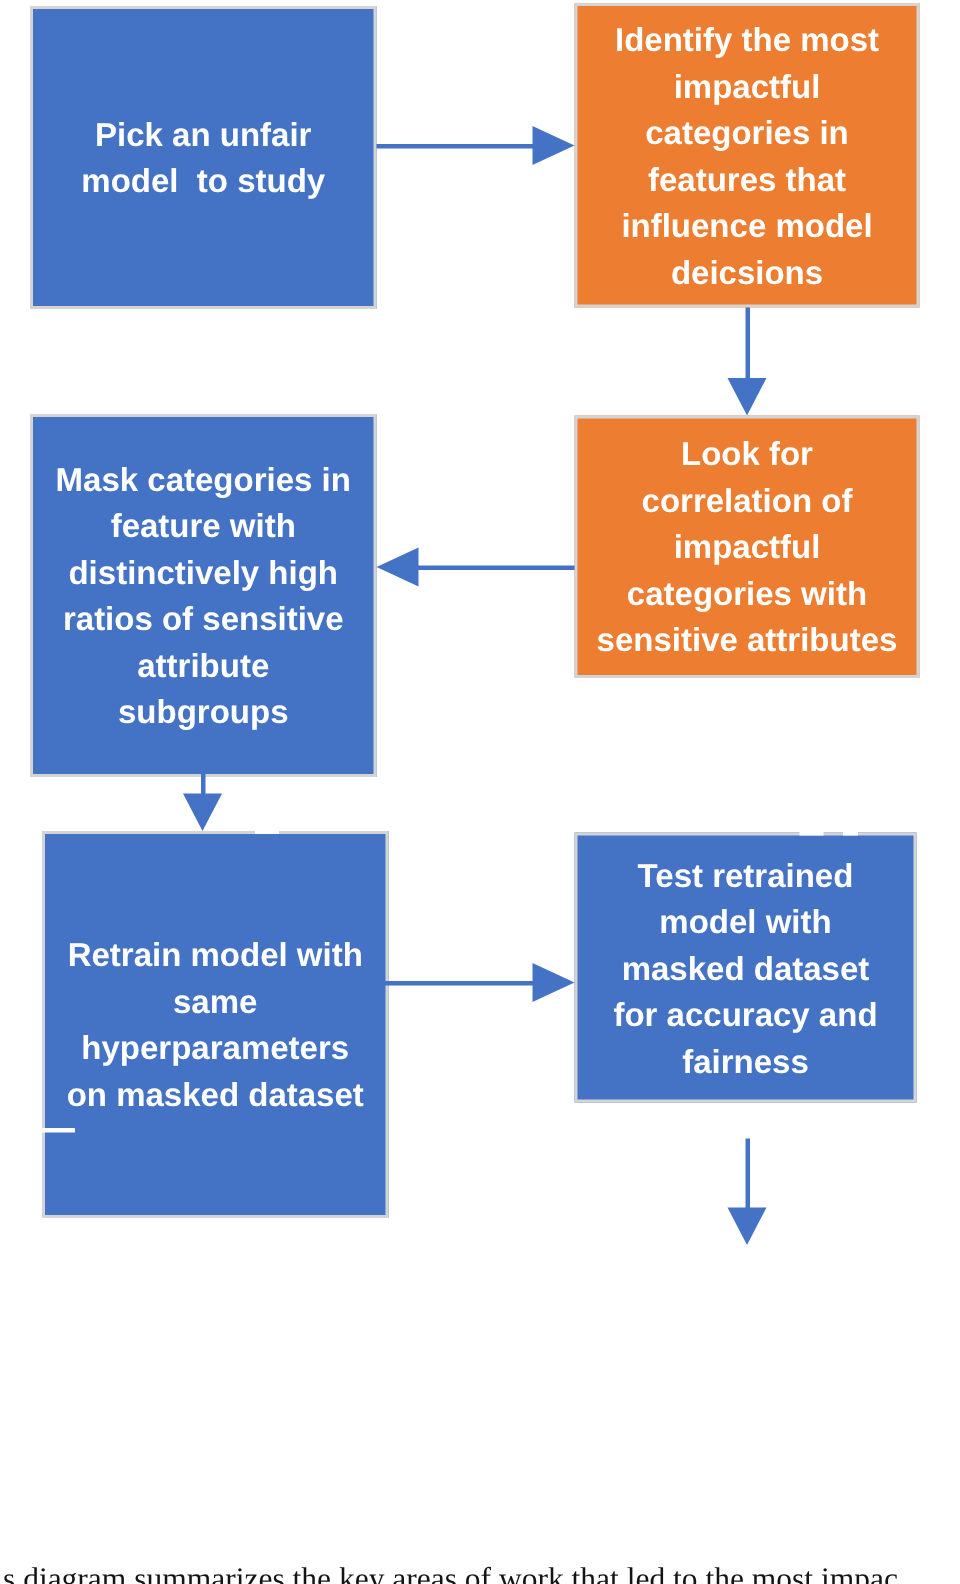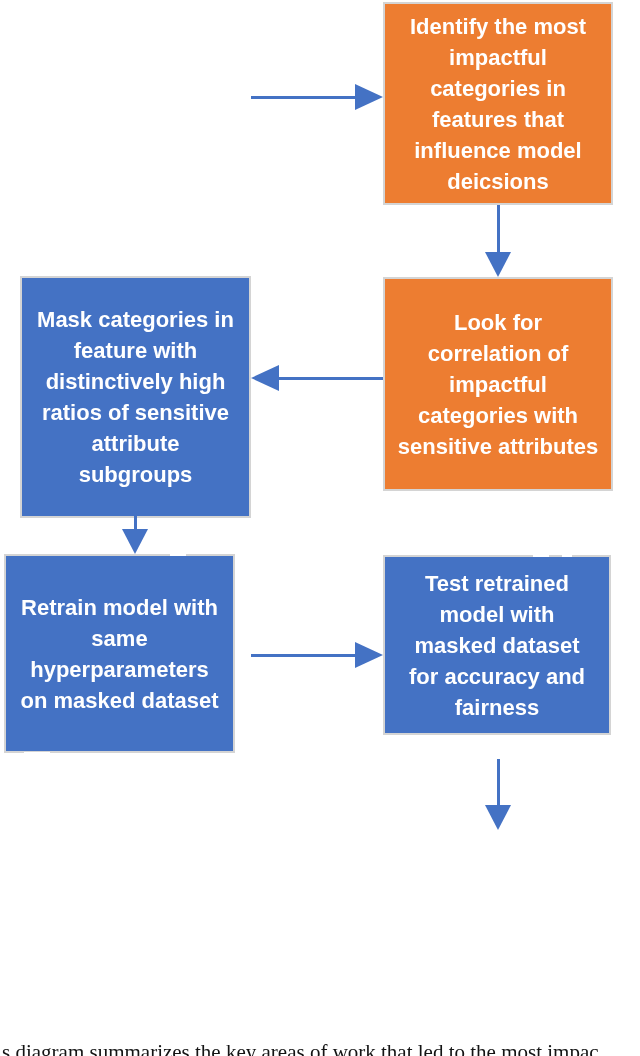--- a/index.html
+++ b/index.html
@@ -68,20 +68,22 @@
     font-size: 21px;
     color: #141414;
     white-space: nowrap;
   }
 </style>
 </head>
 <body>
 
 <div id="canvas">
 
+  <div class="flow-box fill-blue" style="left:20px; top:4px; width:231px; height:202px;">Pick an unfair
+model  to study</div>
 
   <div class="flow-box fill-orange" style="left:383px; top:2px; width:230px; height:203px;">Identify the most
 impactful
 categories in
 features that
 influence model
 deicsions</div>
 
   <div>
     <div class="arrow-line" style="left:251px; top:96px; width:106px; height:3px;"></div>
@@ -93,37 +95,37 @@
     <div class="arrow-head head-down" style="left:485px; top:252px;"></div>
   </div>
 
   <div class="flow-box fill-blue" style="left:20px; top:276px; width:231px; height:242px;">Mask categories in
 feature with
 distinctively high
 ratios of sensitive
 attribute
 subgroups</div>
 
-  <div class="flow-box fill-orange" style="left:383px; top:277px; width:230px; height:214px;">Look for
+  <div class="flow-box fill-orange" style="left:383px; top:277px; width:230px; height:175px;">Look for
 correlation of
 impactful
 categories with
 sensitive attributes</div>
 
   <div>
     <div class="arrow-line" style="left:277px; top:377px; width:106px; height:3px;"></div>
     <div class="arrow-head head-left" style="left:251px; top:365px;"></div>
   </div>
 
   <div>
     <div class="arrow-line" style="left:134px; top:483px; width:3px; height:48px;"></div>
     <div class="arrow-head head-down" style="left:122px; top:529px;"></div>
   </div>
 
-  <div class="flow-box fill-blue" style="left:4px; top:554px; width:231px; height:199px;">Retrain model with
+  <div class="flow-box fill-blue" style="left:28px; top:554px; width:231px; height:258px;">Retrain model with
 same
 hyperparameters
 on masked dataset</div>
 
   <div class="flow-box fill-blue" style="left:383px; top:555px; width:228px; height:180px;">Test retrained
 model with
 masked dataset
 for accuracy and
 fairness</div>
 

